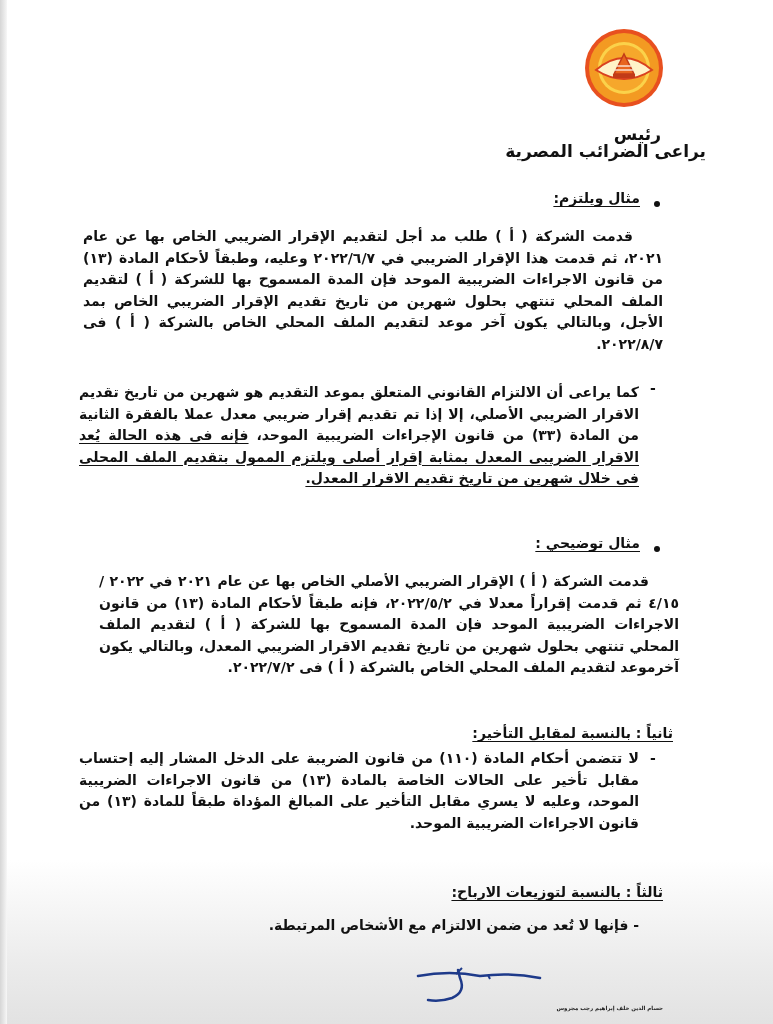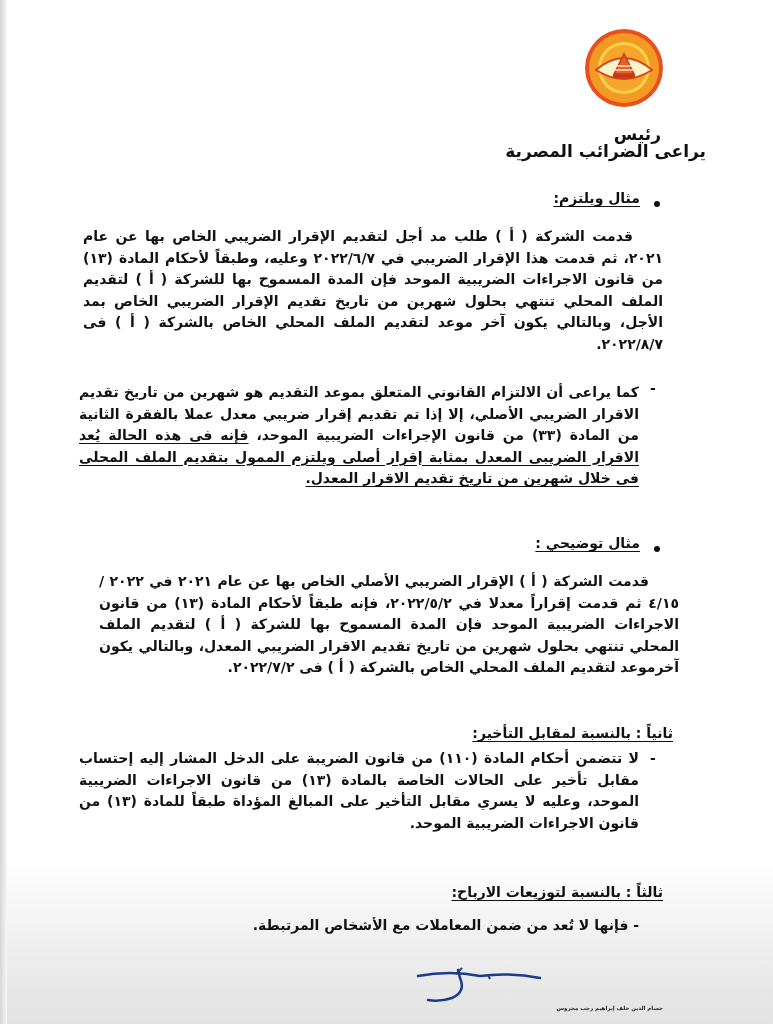--- a/index.html
+++ b/index.html
@@ -83,21 +83,21 @@
 </div>
 
 <div class="heading" style="right:100px; top:713px;margin-top:12px;">ثانياً : بالنسبة لمقابل التأخير:</div>
 <div class="dash" style="left:650px; top:750px;">-</div>
 <div class="para" style="right:134px; top:748px; width:560px;margin-left:20px;">
   <span>لا تتضمن أحكام المادة (١١٠) من قانون الضريبة على الدخل المشار إليه إحتساب مقابل تأخير على الحالات الخاصة بالمادة (١٣) من قانون الاجراءات الضريبية الموحد، وعليه لا يسري مقابل التأخير على المبالغ المؤداة طبقاً للمادة (١٣) من قانون الاجراءات الضريبية الموحد.</span>
 </div>
 
 <div class="heading" style="right:110px; top:884px;">ثالثاً : بالنسبة لتوزيعات الارباح:</div>
 <div class="para" style="right:134px; top:915px; width:520px;">
-  <span>- </span><span>فإنها لا تُعد من ضمن المعاملات مع الأشخاص المرتبطة.</span>
+  <span>- </span><span>فإنها لا تُعد من ضمن الالتزام مع الأشخاص المرتبطة.</span>
 </div>
 
 <svg class="signature" viewBox="0 0 140 50">
   <path d="M8 14 Q40 8 70 14 Q100 10 130 16" stroke="#1e3a8a" stroke-width="2.5" fill="none" stroke-linecap="round"></path>
   <path d="M48 8 L50 16 Q56 30 42 36 Q30 40 18 38" stroke="#1e3a8a" stroke-width="2.5" fill="none" stroke-linecap="round"></path>
   <path d="M46 12 L52 6" stroke="#1e3a8a" stroke-width="2" fill="none"></path>
   <path d="M78 13 L80 17" stroke="#1e3a8a" stroke-width="2" fill="none"></path>
 </svg>
 <div class="signer">حسام الدين خلف إبراهيم رجب مجروس</div>
 

